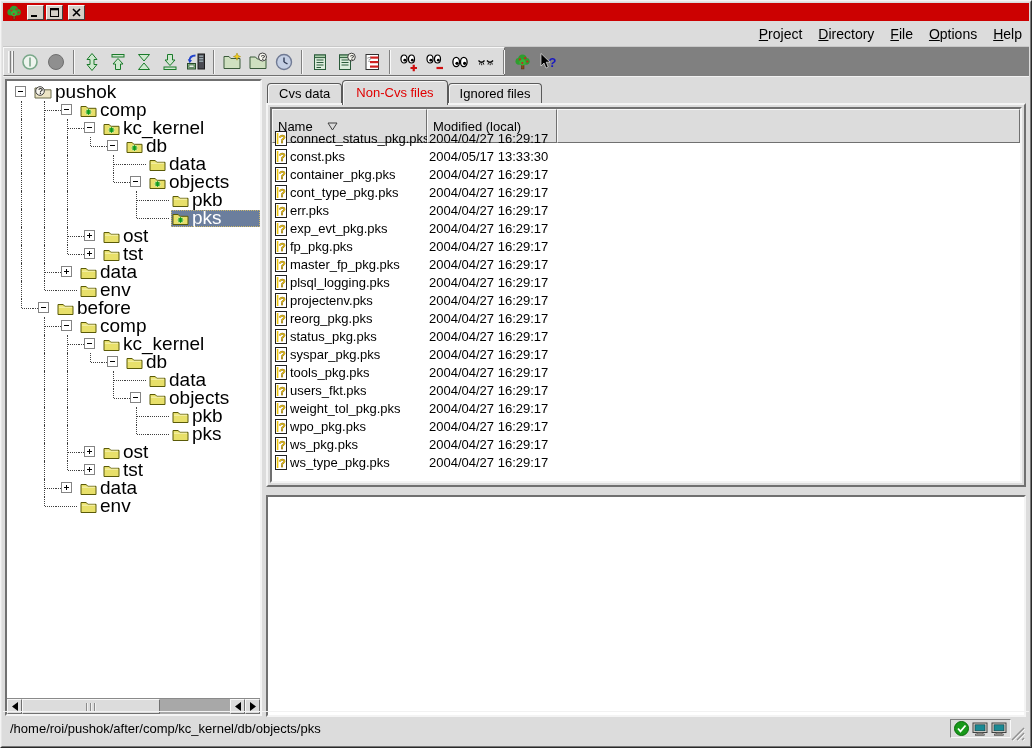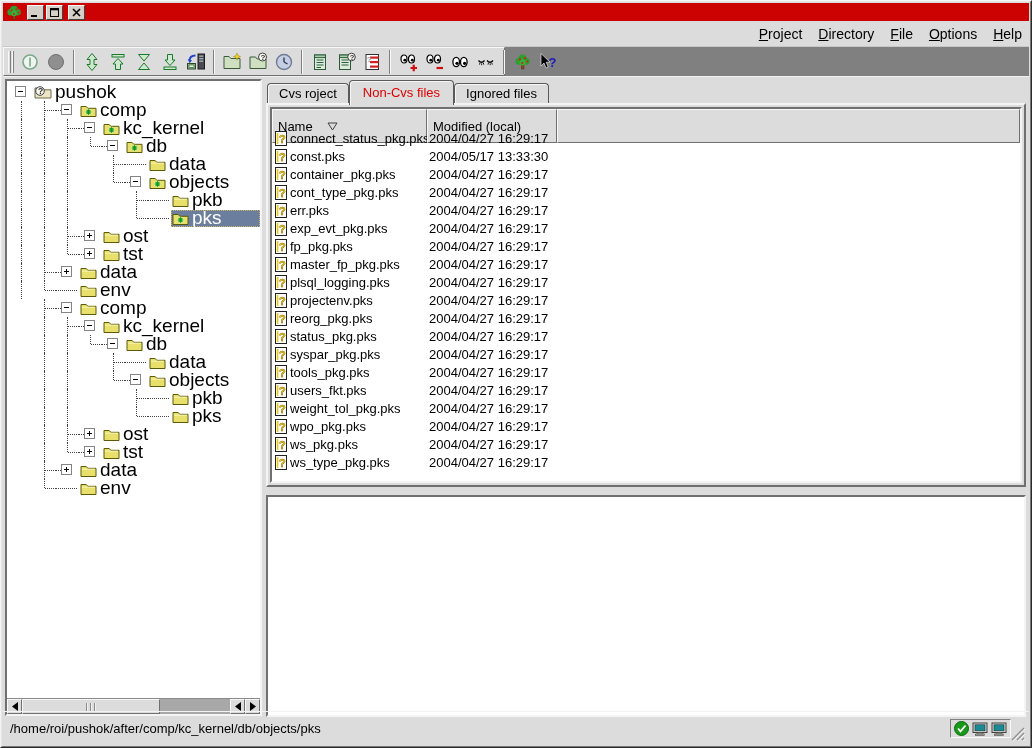--- a/index.html
+++ b/index.html
@@ -581,20 +581,35 @@
             <span class="node-icon">
               <svg width="17" height="13" viewBox="0 0 17 13">
                 <path d="M1 12.5 V2.5 h5.2 l1.6 1.8 H16 V12.5 Z" fill="#e8e06a" stroke="#5a5a08"></path>
                 <path d="M2 5.2 h13" stroke="#f6f2b2" stroke-width="1.1"></path>
               </svg>
             </span>
             <span class="node-label">env</span>
           </span>
         </div>
         <div class="tree-row">
+          <span class="tcell connector"></span>
+          <span class="tcell boxcell stub hasbox">
+            <span class="toggle minus"></span>
+          </span>
+          <span class="node-content">
+            <span class="node-icon">
+              <svg width="17" height="13" viewBox="0 0 17 13">
+                <path d="M1 12.5 V2.5 h5.2 l1.6 1.8 H16 V12.5 Z" fill="#e8e06a" stroke="#5a5a08"></path>
+                <path d="M2 5.2 h13" stroke="#f6f2b2" stroke-width="1.1"></path>
+              </svg>
+            </span>
+            <span class="node-label">before</span>
+          </span>
+        </div>
+        <div class="tree-row">
           <span class="tcell"></span>
           <span class="tcell connector cont"></span>
           <span class="tcell boxcell stub hasbox">
             <span class="toggle minus"></span>
           </span>
           <span class="node-content">
             <span class="node-icon">
               <svg width="17" height="13" viewBox="0 0 17 13">
                 <path d="M1 12.5 V2.5 h5.2 l1.6 1.8 H16 V12.5 Z" fill="#e8e06a" stroke="#5a5a08"></path>
                 <path d="M2 5.2 h13" stroke="#f6f2b2" stroke-width="1.1"></path>
@@ -803,21 +818,21 @@
             </svg>
           </span>
         </span>
     </div>
   </div>
 
   <div class="v-splitter"></div>
   <div class="h-splitter"></div>
 
   <div class="tabbar" id="tabbar">
-      <span class="tab">Cvs roject</span>
+      <span class="tab">Cvs data</span>
       <span class="tab active">Non-Cvs files</span>
       <span class="tab">Ignored files</span>
     </div>
 
   <div class="tab-panel">
     <div class="listview">
       <div class="lv-header" id="lv-header">
           <span class="lv-h">
             <span>Name</span>
             <span style="display: flex;">

